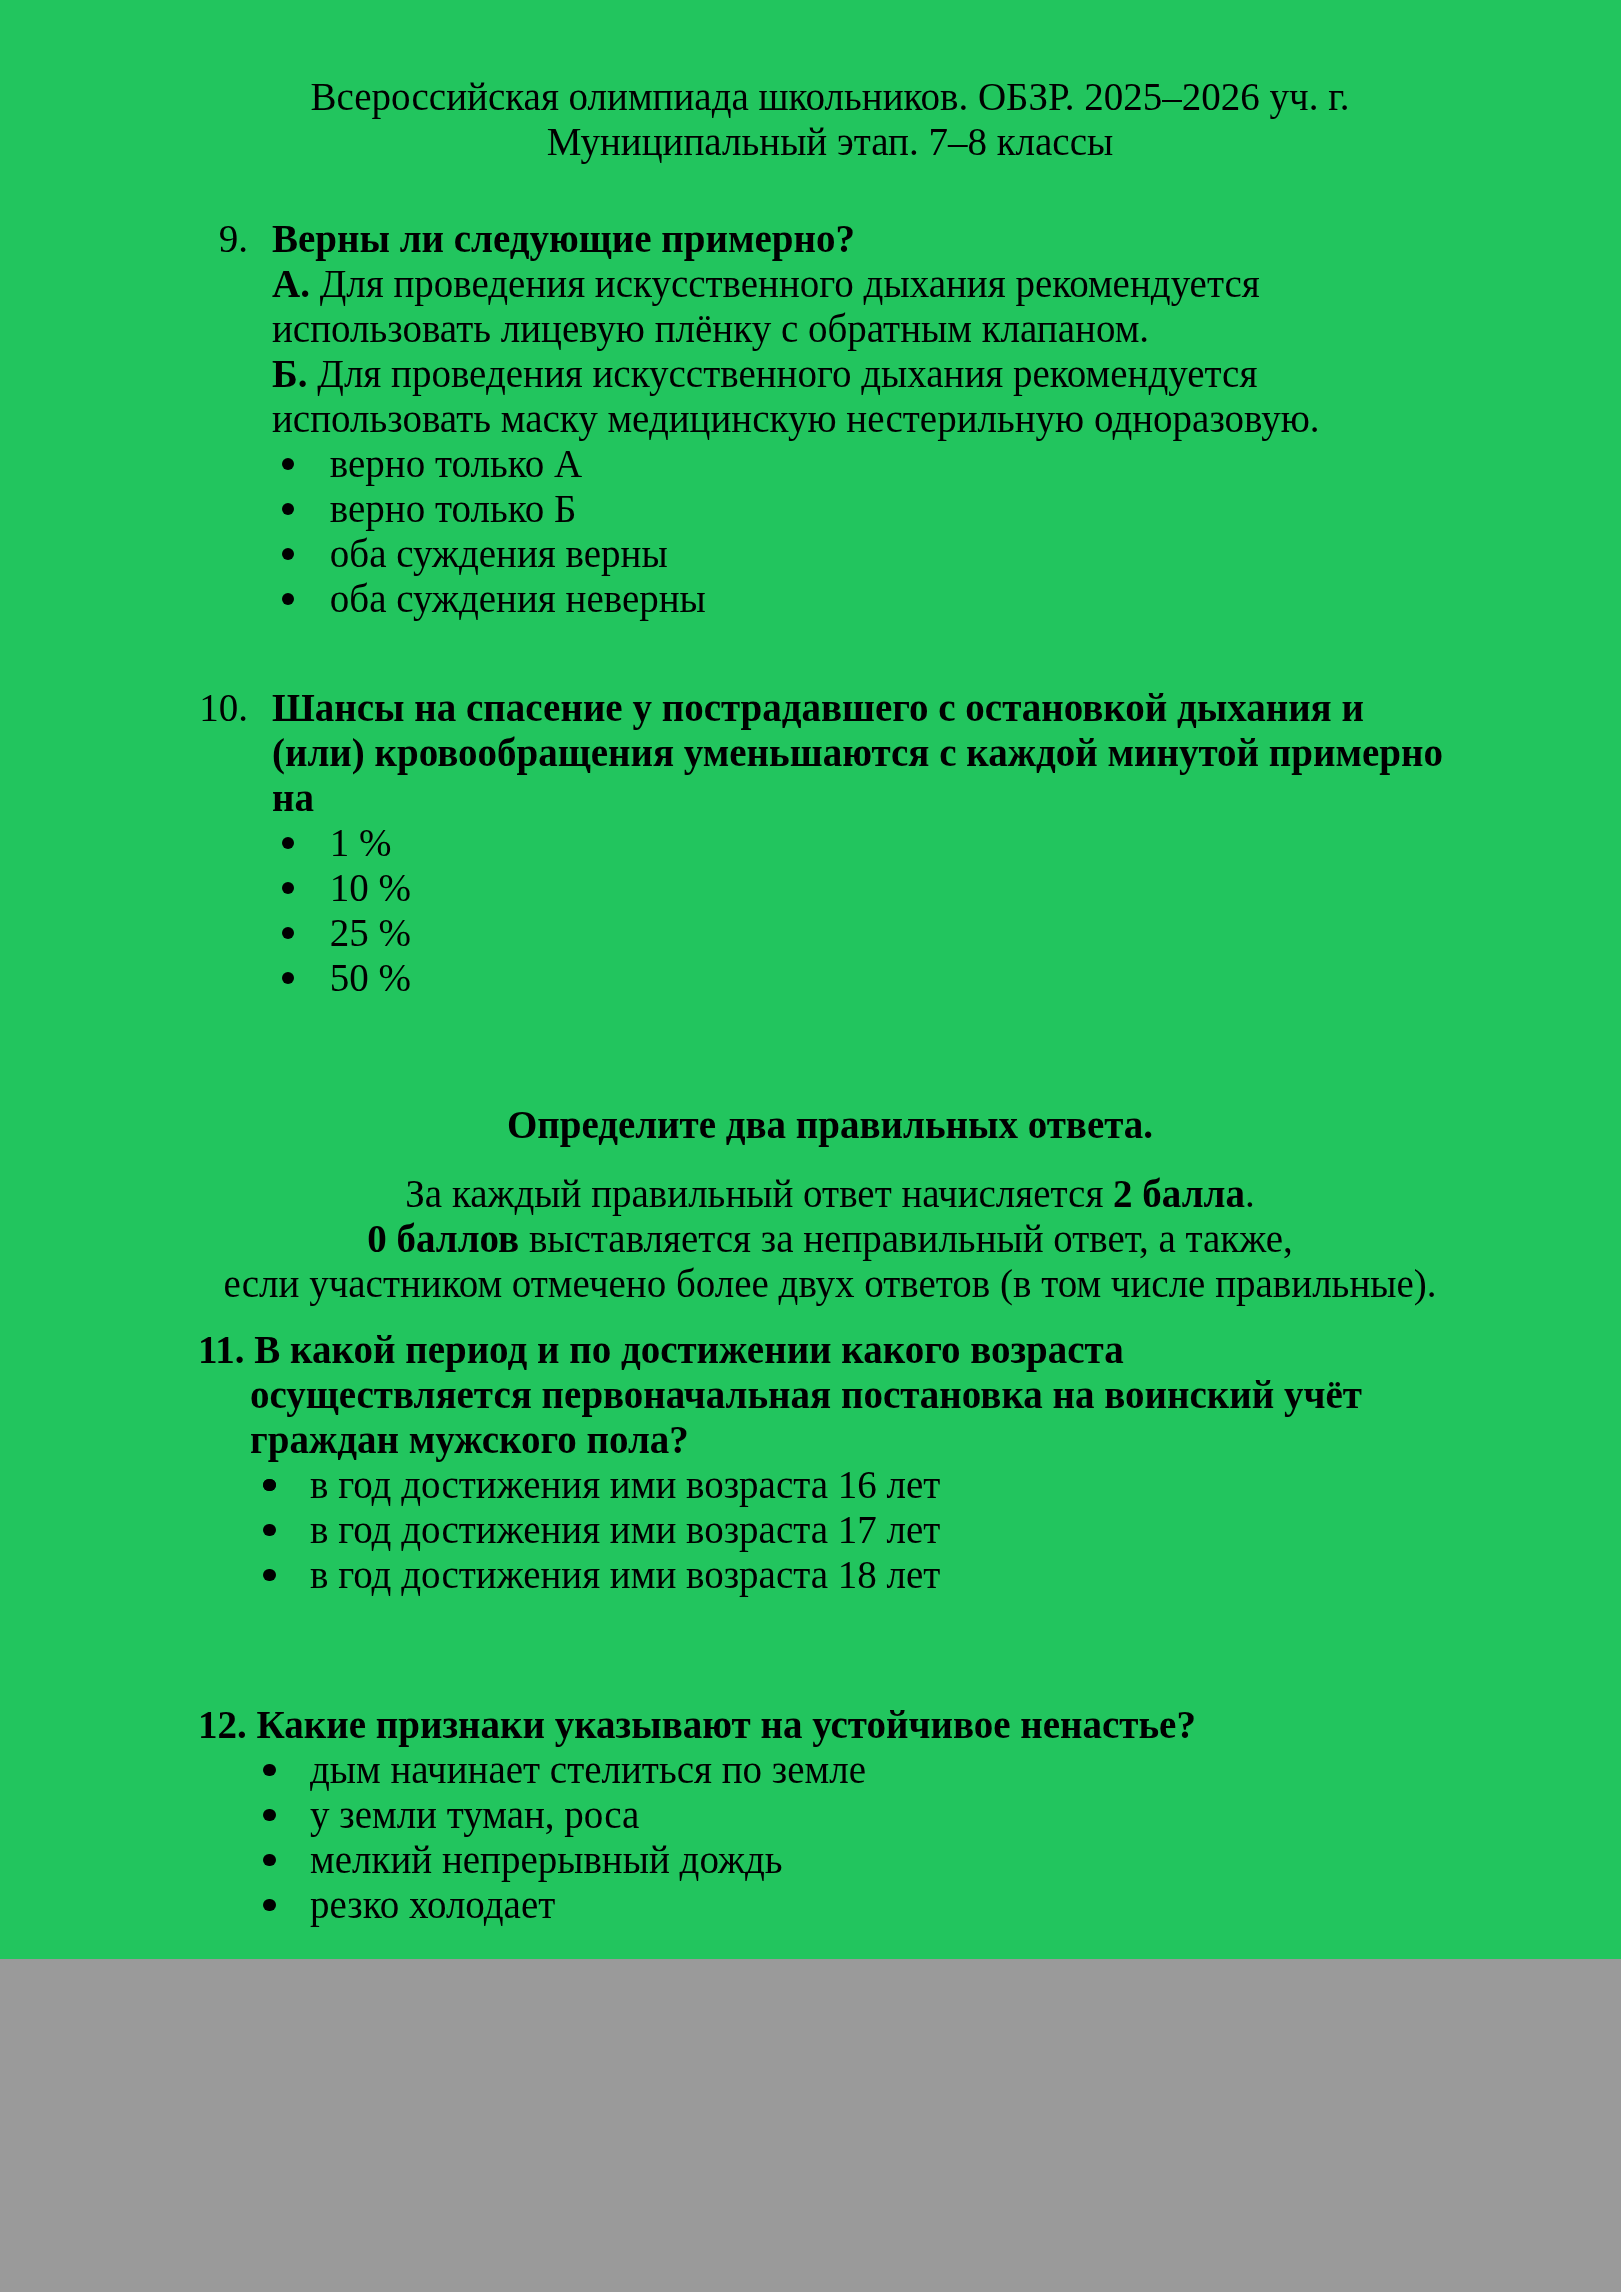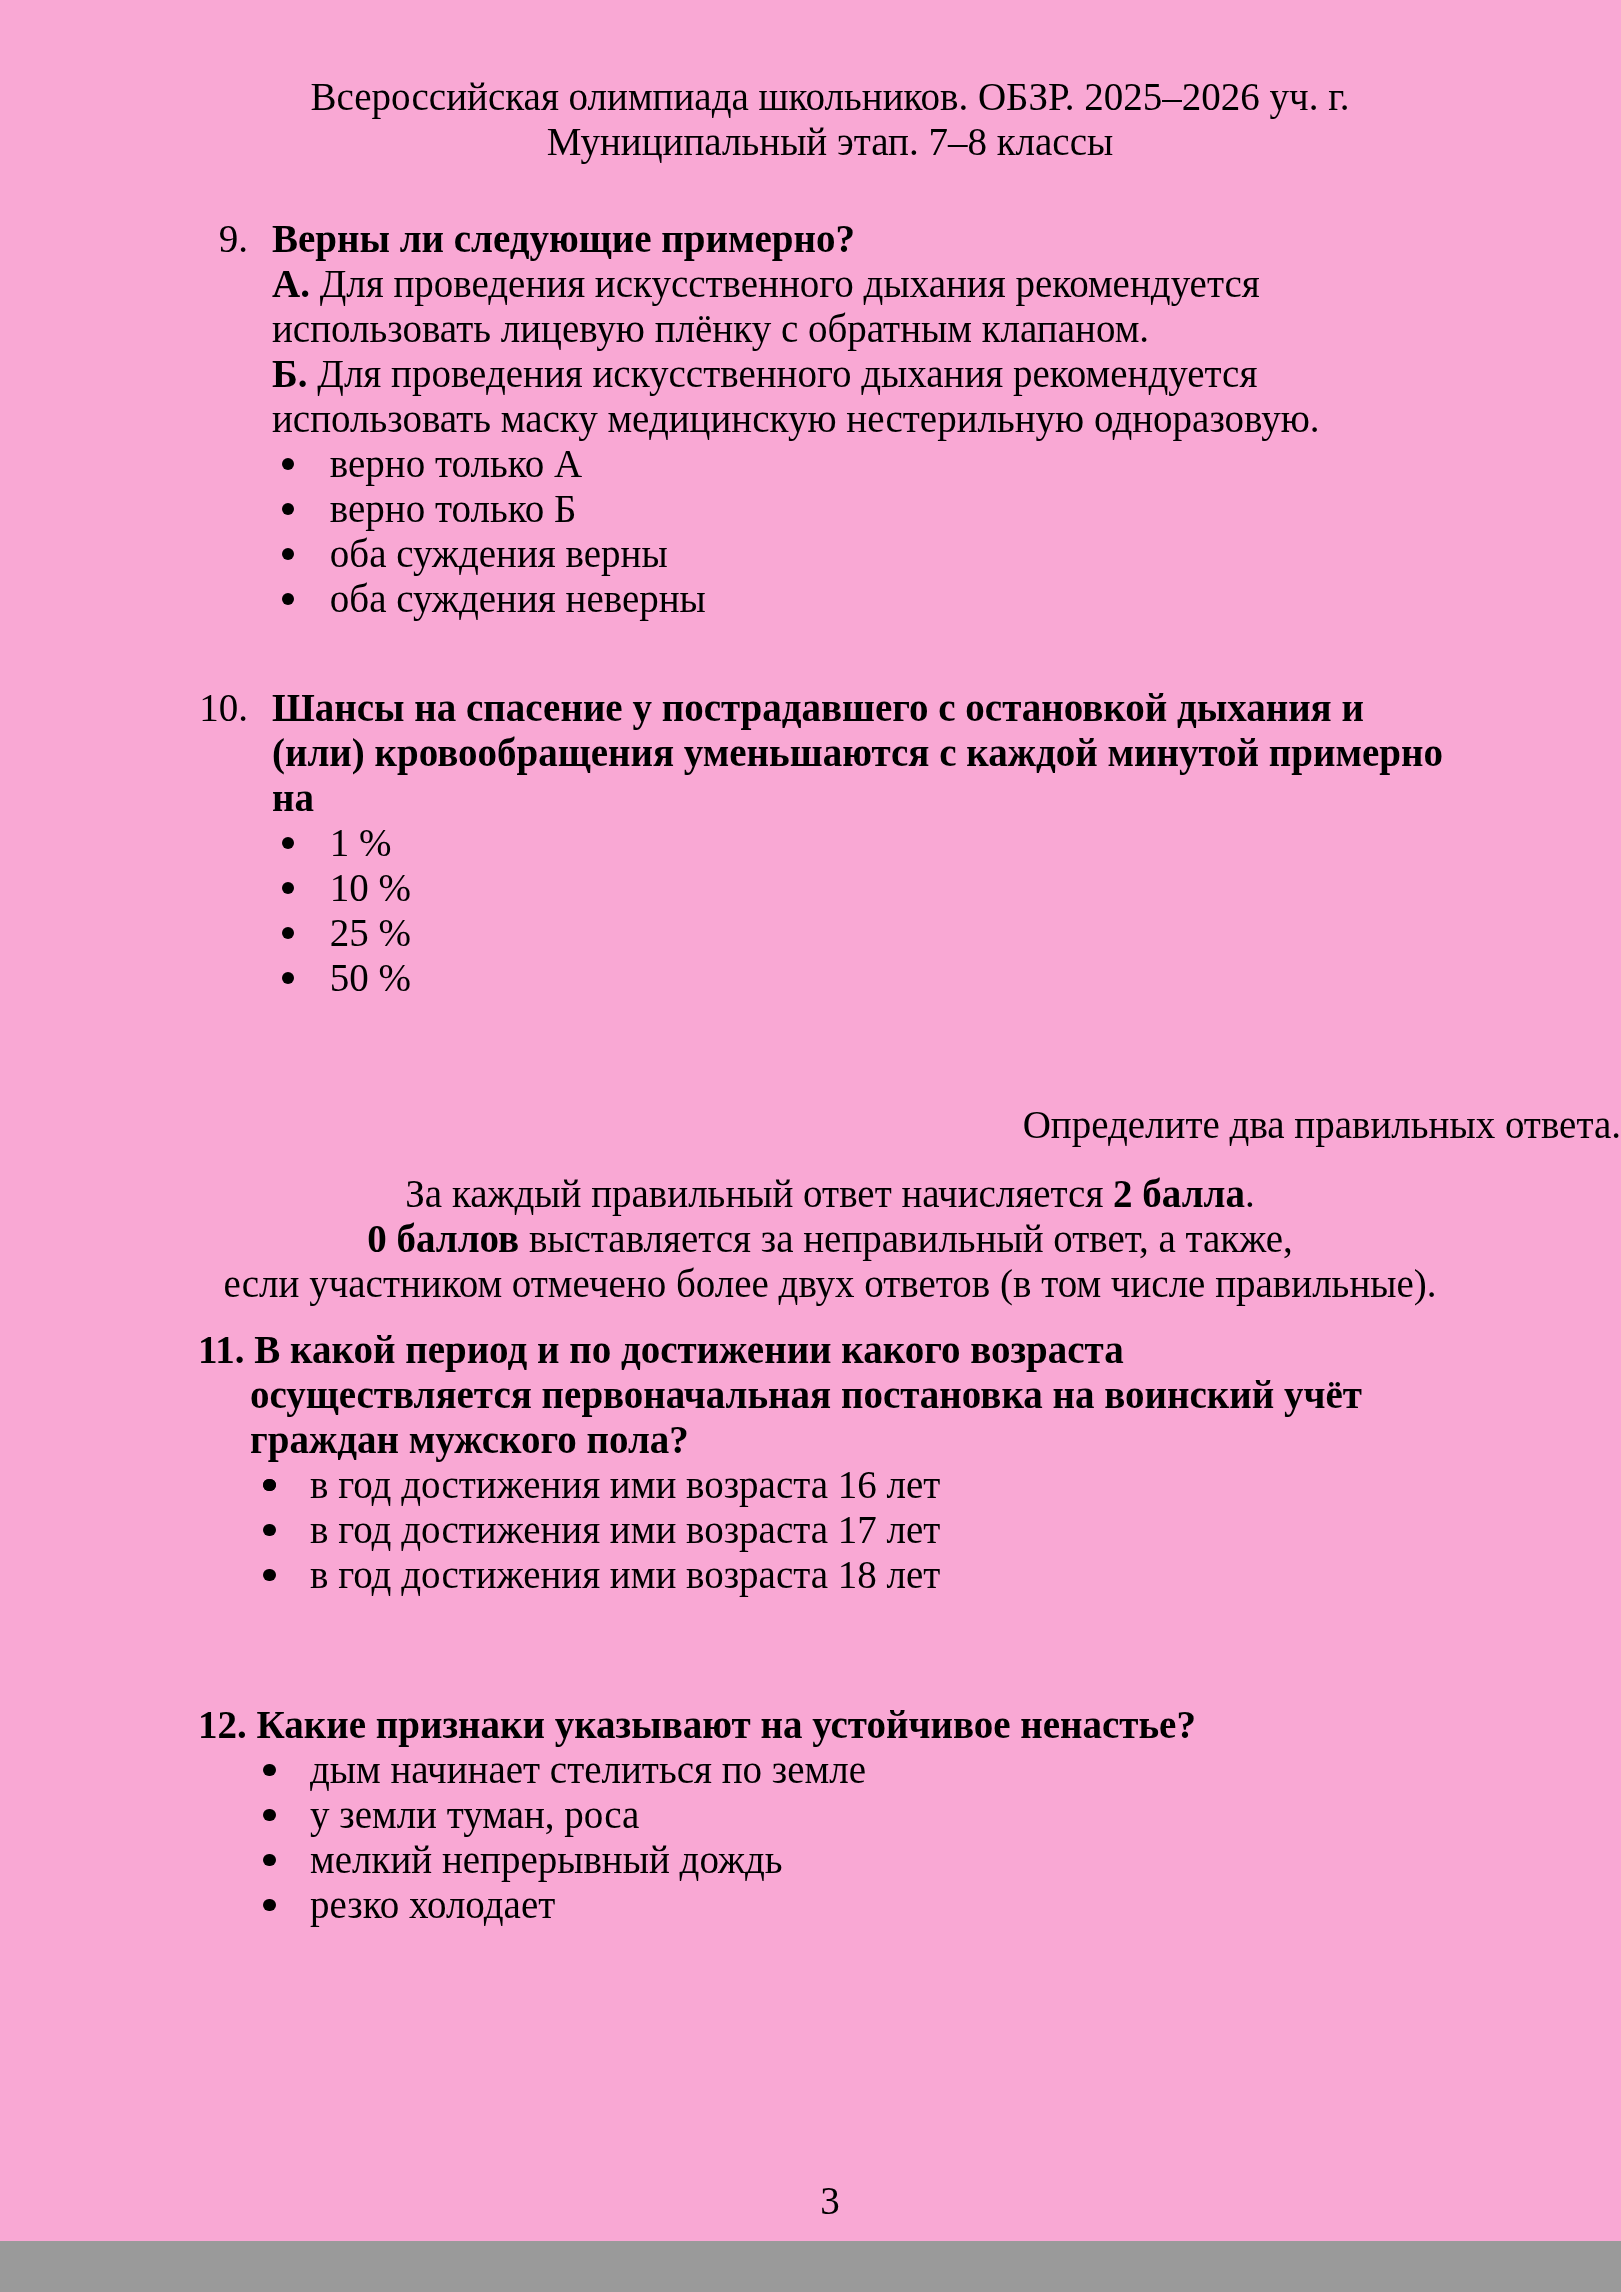--- a/index.html
+++ b/index.html
@@ -1,20 +1,20 @@
 <!DOCTYPE html>
 <html lang="ru"><head>
 <meta charset="utf-8">
 <style>
   html,body{margin:0;padding:0;background:#9a9a9a;}
   .page{
     position:relative;
-    width:1621px;height:2241px;
+    width:1621px;height:1959px;
     margin:0 auto;
-    background:#f9a8d4;
+    background:#22c55e;
     color:#000;
     font-family:"Liberation Serif","DejaVu Serif",serif;
     font-size:39px;line-height:45px;
     overflow:hidden;
   }
   .doc-header{
     padding-top:74px;
     margin-left:39px;           
     text-align:center;
   }
@@ -42,21 +42,21 @@
   }
   .qA ul.options{margin-left:9.8px;}          
   .qA .dot{width:48px;}                      
   .qB ul.options{margin-left:65px;}          
   .qB .dot{width:47px;}                      
   .q12 .otext{max-width:1157px;}
 
   .m-q9{margin-top:52px;}
   .m-q10{margin-top:64px;}
   .instructions{margin-top:102px;margin-left:39px;text-align:center;}
-  .instructions .ihead{font-weight:normal;margin-bottom:23.5px;text-align:right;}
+  .instructions .ihead{font-weight:bold;margin-bottom:23.5px;}
   .m-q11{margin-top:21.6px;}
   .m-q12{margin-top:105px;}
 
   .page-footer{
     position:absolute;left:39px;right:0;top:2178px;
     text-align:center;
   }
 </style>
 </head>
 <body>

